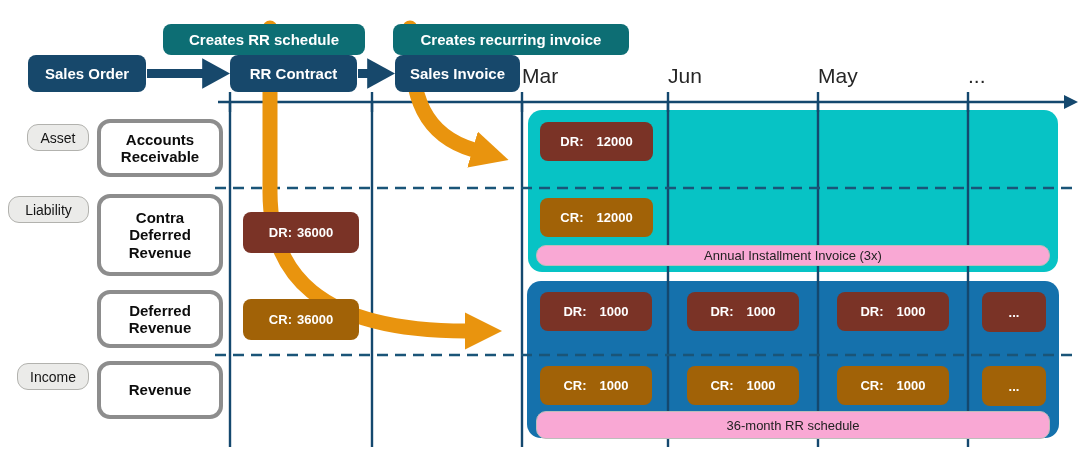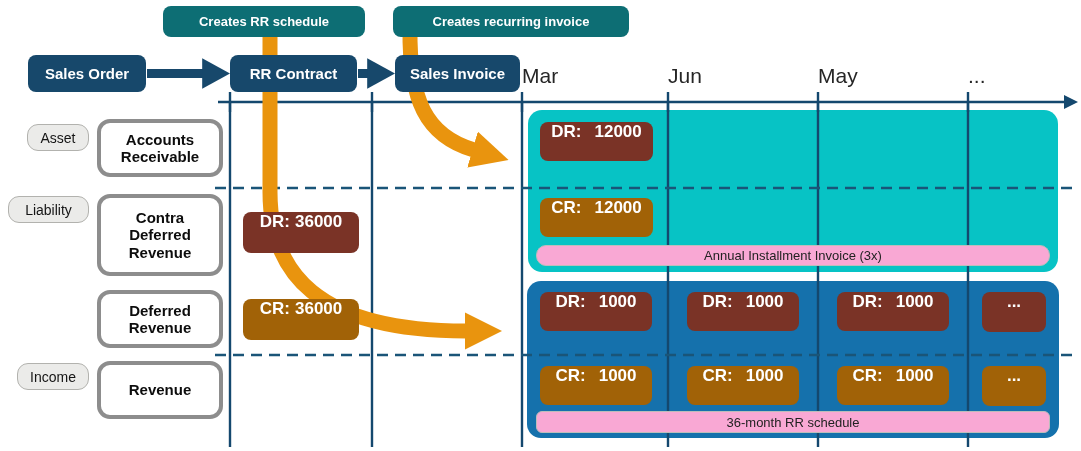--- a/index.html
+++ b/index.html
@@ -13,22 +13,22 @@
   
   .region{position:absolute;border-radius:14px;}
   .region-invoice{left:528px;top:110px;width:530px;height:162px;background:#07c3c5;z-index:1;}
   .region-schedule{left:527px;top:281px;width:532px;height:157px;background:#1571ac;z-index:1;}
   .z-grid{z-index:2;}
   .z-orange{z-index:3;}
   .fg{z-index:4;}
 
   
   .annot{
-    background:#0d6e74;color:#fff;font-weight:bold;font-size:13px;
-    border-radius:8px;display:flex;align-items:center;justify-content:center;
+    background:#0d6e74;color:#fff;font-weight:bold;font-size:15px;
+    border-radius:8px;display:flex;align-items:center;justify-content:center;margin-top:18px;
   }
   
   .node{
     background:#17486b;color:#fff;font-weight:bold;font-size:15px;
     border-radius:8px;display:flex;align-items:center;justify-content:center;
   }
   
   .month{font-size:21px;color:#262626;text-align:left;}
   
   .cat{
@@ -36,22 +36,22 @@
     color:#151515;font-size:14px;display:flex;align-items:center;justify-content:center;
   }
   
   .account{
     background:#ffffff;border:4.5px solid #8d8d8d;border-radius:13px;
     color:#0d0d0d;font-weight:bold;font-size:15px;line-height:1.15;text-align:center;
     display:flex;align-items:center;justify-content:center;padding:0 6px;
   }
   
   .money{
-    border-radius:8px;color:#fff;font-weight:bold;font-size:17px;
-    display:flex;align-items:flex-start;justify-content:center;gap:13px;
+    border-radius:8px;color:#fff;font-weight:bold;font-size:13px;
+    display:flex;align-items:center;justify-content:center;gap:13px;
   }
   .money.dr{background:#7a3326;}
   .money.cr{background:#a16207;}
   .money.tight{gap:5px;}
   
   .caption-pill{
     background:#f9a8d4;border:1.5px solid #bdbdbb;border-radius:10px;
     color:#222;font-size:13px;display:flex;align-items:center;justify-content:center;
   }
 </style>
@@ -174,15 +174,15 @@
     <span>1000</span>
   </div>
   <div class="abs fg money cr" style="left:837px;top:366px;width:112px;height:39px;">
     <span>CR:</span>
     <span>1000</span>
   </div>
   <div class="abs fg money cr" style="left:982px;top:366px;width:64px;height:40px;">
     <span>...</span>
   </div>
 
-  <div class="abs fg caption-pill" style="left:536px;top:411px;width:514px;height:22px;border-radius:6px;">36-month RR schedule</div>
+  <div class="abs fg caption-pill" style="left:536px;top:411px;width:514px;height:28px;">36-month RR schedule</div>
 
 </div>
 
 </body></html>

